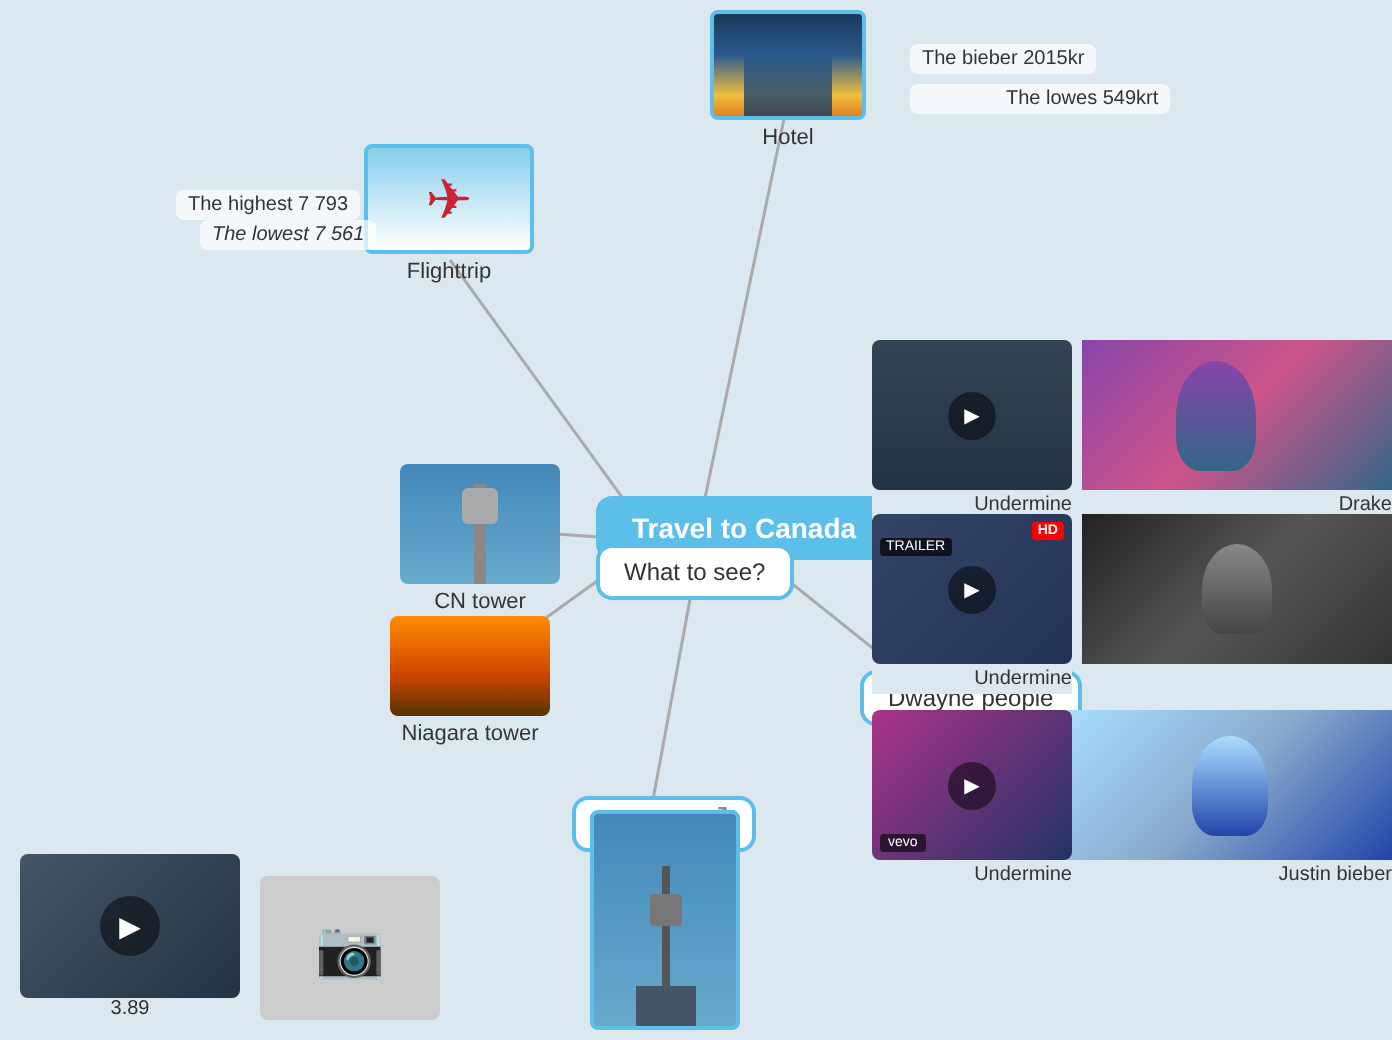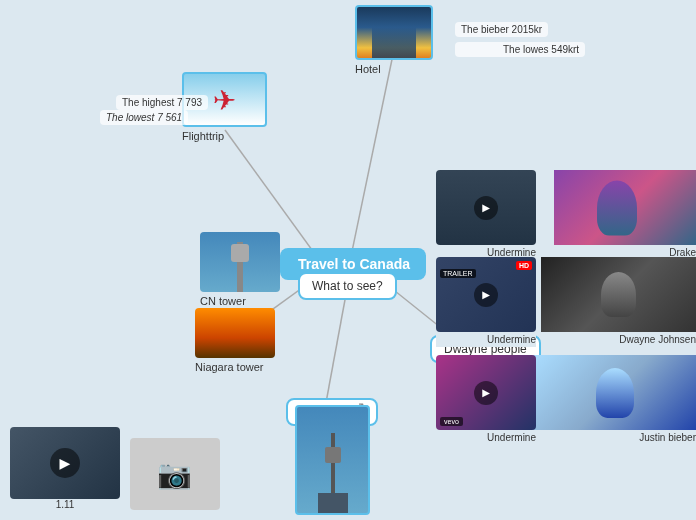--- a/index.html
+++ b/index.html
@@ -9,21 +9,21 @@
       background: #dce8f0;
       position: relative;
       overflow: hidden;
       font-family: Arial, sans-serif;
     }
 
     .node {
       position: absolute;
       display: flex;
       flex-direction: column;
-      align-items: flex-start;
+      align-items: center;
     }
 
     .node-label {
       font-size: 11px;
       color: #333;
       text-align: center;
       margin-top: 3px;
     }
 
     .node-image {
@@ -215,73 +215,72 @@
 <div class="info-box" style="left:455px;top:42px;padding-left:48px;">The lowes 549krt</div>
 
 <div class="node" style="left:182px;top:72px;">
   <div class="node-image img-flight" style="width:85px;height:55px;border:2px solid #5bbfea;border-radius:4px;background:linear-gradient(180deg,#87ceeb 0%,#fff 100%);position:relative;">
 
     <div style="position:absolute;top:50%;left:50%;transform:translate(-50%,-50%);font-size:28px;color:#cc2233;">✈</div>
   </div>
   <div class="node-label">Flighttrip</div>
 </div>
 
-<div class="info-box" style="left:116px;top:95px;">The highest 7 793</div>
+<div class="info-box" style="left:88px;top:95px;">The highest 7 793</div>
 <div class="info-box" style="left:100px;top:110px;font-style:italic;">The lowest 7 561</div>
 
 <div class="node" style="left:200px;top:232px;">
   <div class="node-image img-cn-tower" style="width:80px;height:60px;border-radius:4px;background:linear-gradient(180deg,#4488bb 0%,#66aacc 100%);position:relative;">
     <div style="position:absolute;bottom:0;left:50%;transform:translateX(-50%);width:6px;height:50px;background:#888;"></div>
     <div style="position:absolute;bottom:30px;left:50%;transform:translateX(-50%);width:18px;height:18px;background:#aaa;border-radius:3px;"></div>
   </div>
   <div class="node-label">CN tower</div>
 </div>
 
 <div class="node" style="left:195px;top:308px;">
   <div class="node-image img-niagara" style="width:80px;height:50px;border-radius:4px;background:linear-gradient(180deg,#ff8c00 0%,#cc4400 60%,#553300 100%);"></div>
   <div class="node-label">Niagara tower</div>
 </div>
 
-<div class="center-node" style="left:280px;top:248px;padding-left:18px;">
+<div class="center-node" style="left:298px;top:248px;padding-left:18px;">
   <span>Travel to Canada</span>
 </div>
 
 <div class="sub-node" style="left:298px;top:272px;text-align:right;">
   <span>What to see?</span>
 </div>
 
 <div class="sub-node" style="left:430px;top:335px;">
   <span>Dwayne people</span>
 </div>
 
 <div class="sub-node" style="left:286px;top:398px;">
   <span>Want to see</span>
 </div>
 
 <div style="position:absolute;left:358px;top:400px;font-size:14px;color:#888;">↻</div>
 
-<div class="panel-card" style="position:absolute;right:0;top:170px;width:142px;">
+<div class="panel-card" style="position:absolute;right:0;top:170px;width:155px;">
   <div class="panel-img img-drake" style="height:75px;position:relative;">
     <div style="position:absolute;top:50%;left:30%;transform:translateY(-50%);width:40px;height:55px;background:linear-gradient(180deg,#8844aa,#336688);border-radius:50% 50% 30% 30%;"></div>
   </div>
   <div class="panel-name">Drake</div>
 </div>
 
 <div style="position:absolute;right:160px;top:170px;width:100px;">
   <div style="width:100px;height:75px;background:linear-gradient(180deg,#334455,#223344);border-radius:4px;position:relative;display:flex;align-items:center;justify-content:center;">
     <div class="play-btn">▶</div>
   </div>
   <div class="panel-name">Undermine</div>
 </div>
 
 <div class="panel-card" style="position:absolute;right:0;top:257px;width:155px;">
   <div class="panel-img img-dwayne" style="height:75px;position:relative;display:flex;align-items:center;justify-content:center;">
     <div style="width:35px;height:45px;background:linear-gradient(180deg,#888,#444);border-radius:50% 50% 30% 30%;"></div>
   </div>
-  <div class="panel-name">Dwayne Johnsen</div>
 </div>
 
 <div style="position:absolute;right:160px;top:257px;width:100px;">
   <div style="width:100px;height:75px;background:linear-gradient(135deg,#334466,#223355);border-radius:4px;position:relative;display:flex;align-items:center;justify-content:center;">
     <div class="play-btn">▶</div>
     <div class="hd-badge">HD</div>
     <div class="trailer-badge">TRAILER</div>
   </div>
   <div class="panel-name">Undermine</div>
 </div>
@@ -298,21 +297,21 @@
     <div class="play-btn">▶</div>
     <div class="vevo-badge">vevo</div>
   </div>
   <div class="panel-name">Undermine</div>
 </div>
 
 <div style="position:absolute;bottom:10px;left:10px;">
   <div style="width:110px;height:72px;background:linear-gradient(135deg,#445566,#223344);border-radius:4px;position:relative;display:flex;align-items:center;justify-content:center;">
     <div class="play-btn" style="width:30px;height:30px;font-size:14px;">▶</div>
   </div>
-  <div style="font-size:10px;color:#333;text-align:center;">1.11</div>
+  <div style="font-size:10px;color:#333;text-align:center;">3.89</div>
 </div>
 
 <div style="position:absolute;bottom:10px;left:130px;">
   <div style="width:90px;height:72px;background:#ccc;border-radius:4px;display:flex;align-items:center;justify-content:center;">
     <span class="photo-icon">📷</span>
   </div>
 </div>
 
 <div style="position:absolute;bottom:5px;left:295px;">
   <div style="width:75px;height:110px;background:linear-gradient(180deg,#4488bb,#66aacc);border:2px solid #5bbfea;border-radius:4px;position:relative;overflow:hidden;">

